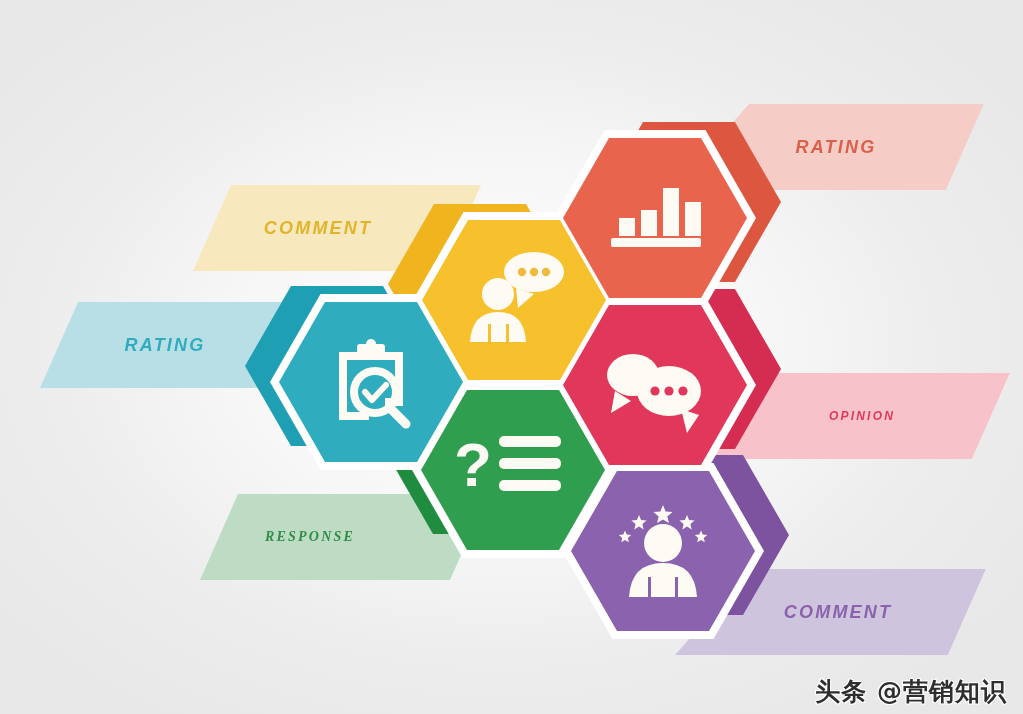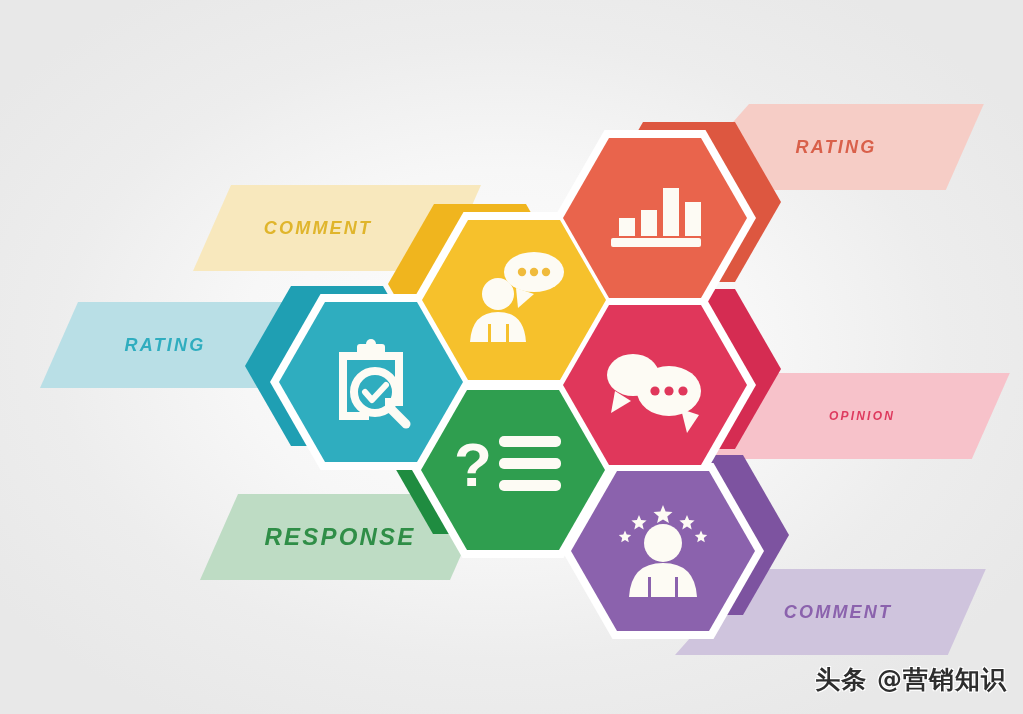--- a/index.html
+++ b/index.html
@@ -16,21 +16,21 @@
   .layer{position:absolute;left:0;top:0;width:1023px;height:714px;}
   .lbl{
     position:absolute;
     font-style:italic;font-weight:bold;
     letter-spacing:2.2px;
     white-space:nowrap;
     transform:translate(-50%,-50%);
     pointer-events:none;
   }
   .wm{
-    position:absolute;right:16px;bottom:18px;
+    position:absolute;right:16px;bottom:6px;
     font-size:25px;font-weight:bold;color:#2e2e2e;
     letter-spacing:1px;
     text-shadow:1px 1px 0 #fff,-1px -1px 0 #fff,1px -1px 0 #fff,-1px 1px 0 #fff;
     font-family:"DejaVu Sans","Liberation Sans",sans-serif;
   }
 </style>
 </head>
 <body>
 
 <div id="stage">
@@ -122,20 +122,20 @@
           <path d="M663.0 505.0 L665.6 511.4 L672.5 511.9 L667.3 516.4 L668.9 523.1 L663.0 519.5 L657.1 523.1 L658.7 516.4 L653.5 511.9 L660.4 511.4 Z"></path>
           <path d="M687.0 515.0 L689.1 520.1 L694.6 520.5 L690.4 524.1 L691.7 529.5 L687.0 526.6 L682.3 529.5 L683.6 524.1 L679.4 520.5 L684.9 520.1 Z"></path>
           <path d="M701.0 530.5 L702.7 534.6 L707.2 535.0 L703.8 537.9 L704.8 542.3 L701.0 539.9 L697.2 542.3 L698.2 537.9 L694.8 535.0 L699.3 534.6 Z"></path>
         </g>
       </g>
     </svg>
 
   <div id="labels">
       <div class="lbl" style="left: 318px; top: 228px; color: rgb(224, 181, 44); font-size: 18px;">COMMENT</div>
       <div class="lbl" style="left: 165px; top: 345px; color: rgb(47, 173, 191); font-size: 18px;">RATING</div>
-      <div class="lbl" style="left: 340px; top: 537px; color: rgb(47, 142, 71); font-size: 24px;">RESPONSE</div>
+      <div class="lbl" style="left: 310px; top: 537px; color: rgb(47, 142, 71); font-size: 14px; font-family: Liberation Serif, serif;">RESPONSE</div>
       <div class="lbl" style="left: 836px; top: 147px; color: rgb(217, 96, 74); font-size: 18px;">RATING</div>
       <div class="lbl" style="left: 862px; top: 416px; color: rgb(222, 58, 94); font-size: 12px;">OPINION</div>
       <div class="lbl" style="left: 838px; top: 612px; color: rgb(139, 98, 173); font-size: 18px;">COMMENT</div>
     </div>
 
   <div class="wm">头条 @营销知识</div>
 </div>
 
 </body></html>

